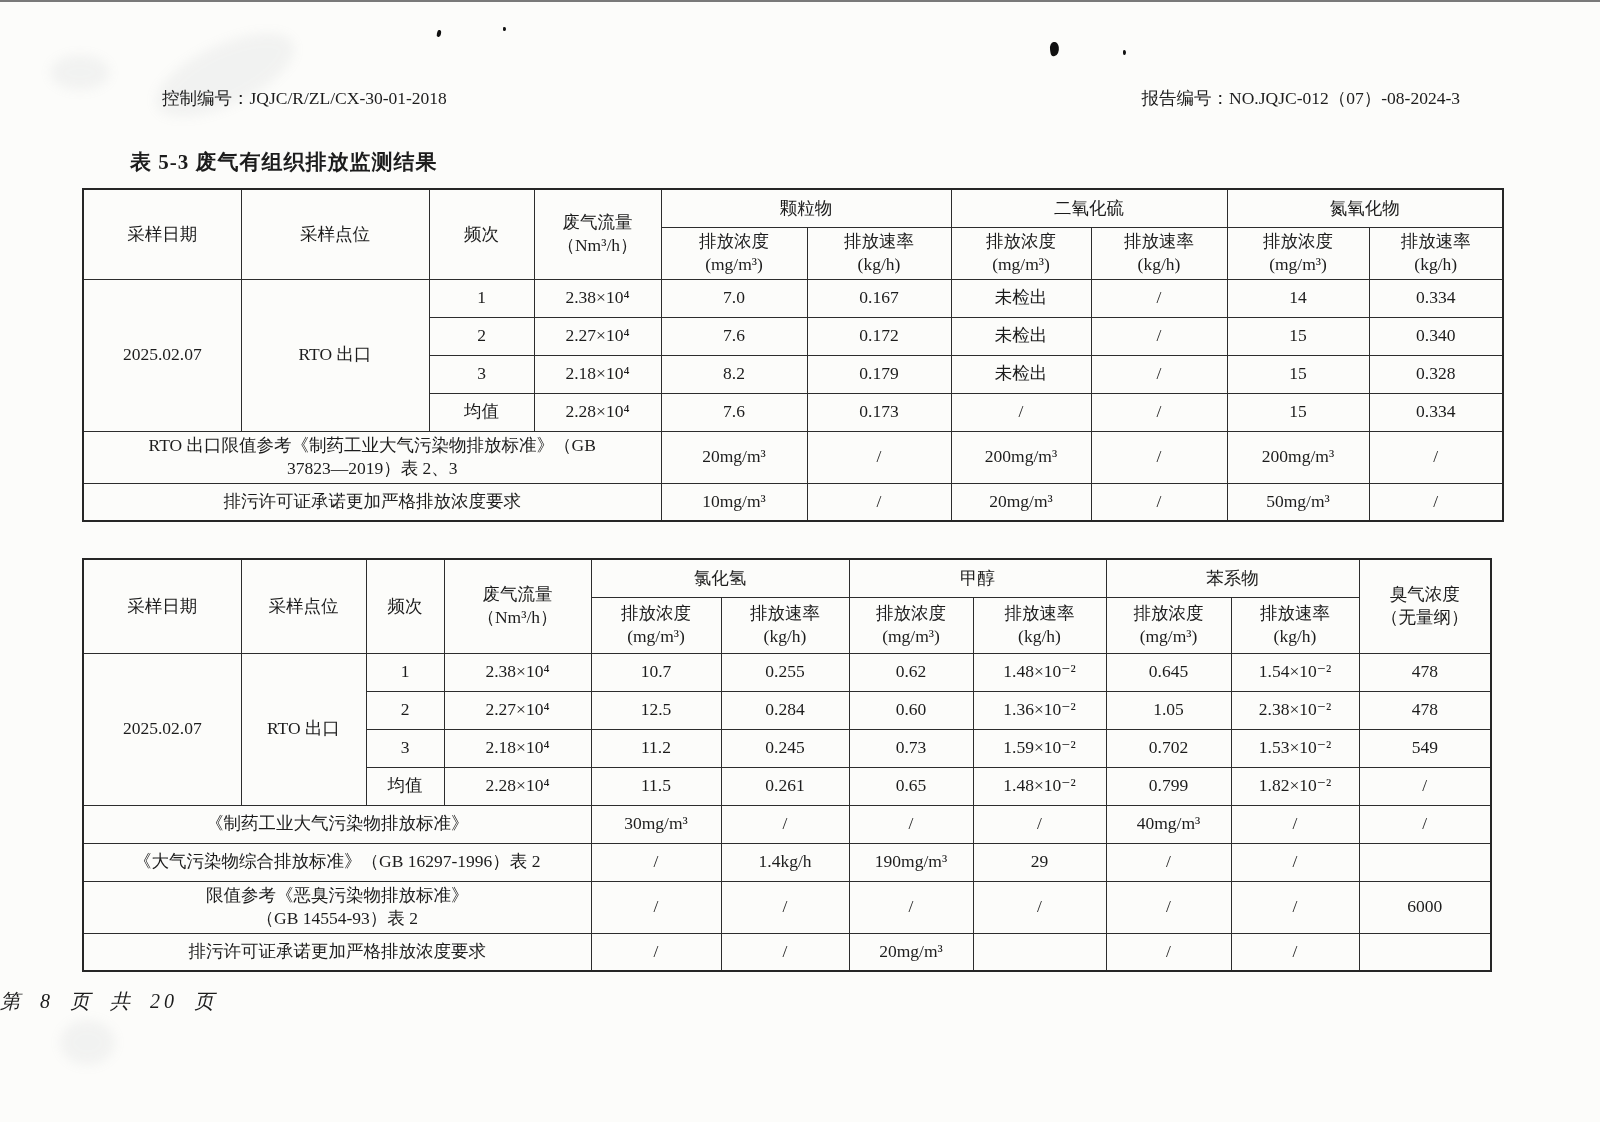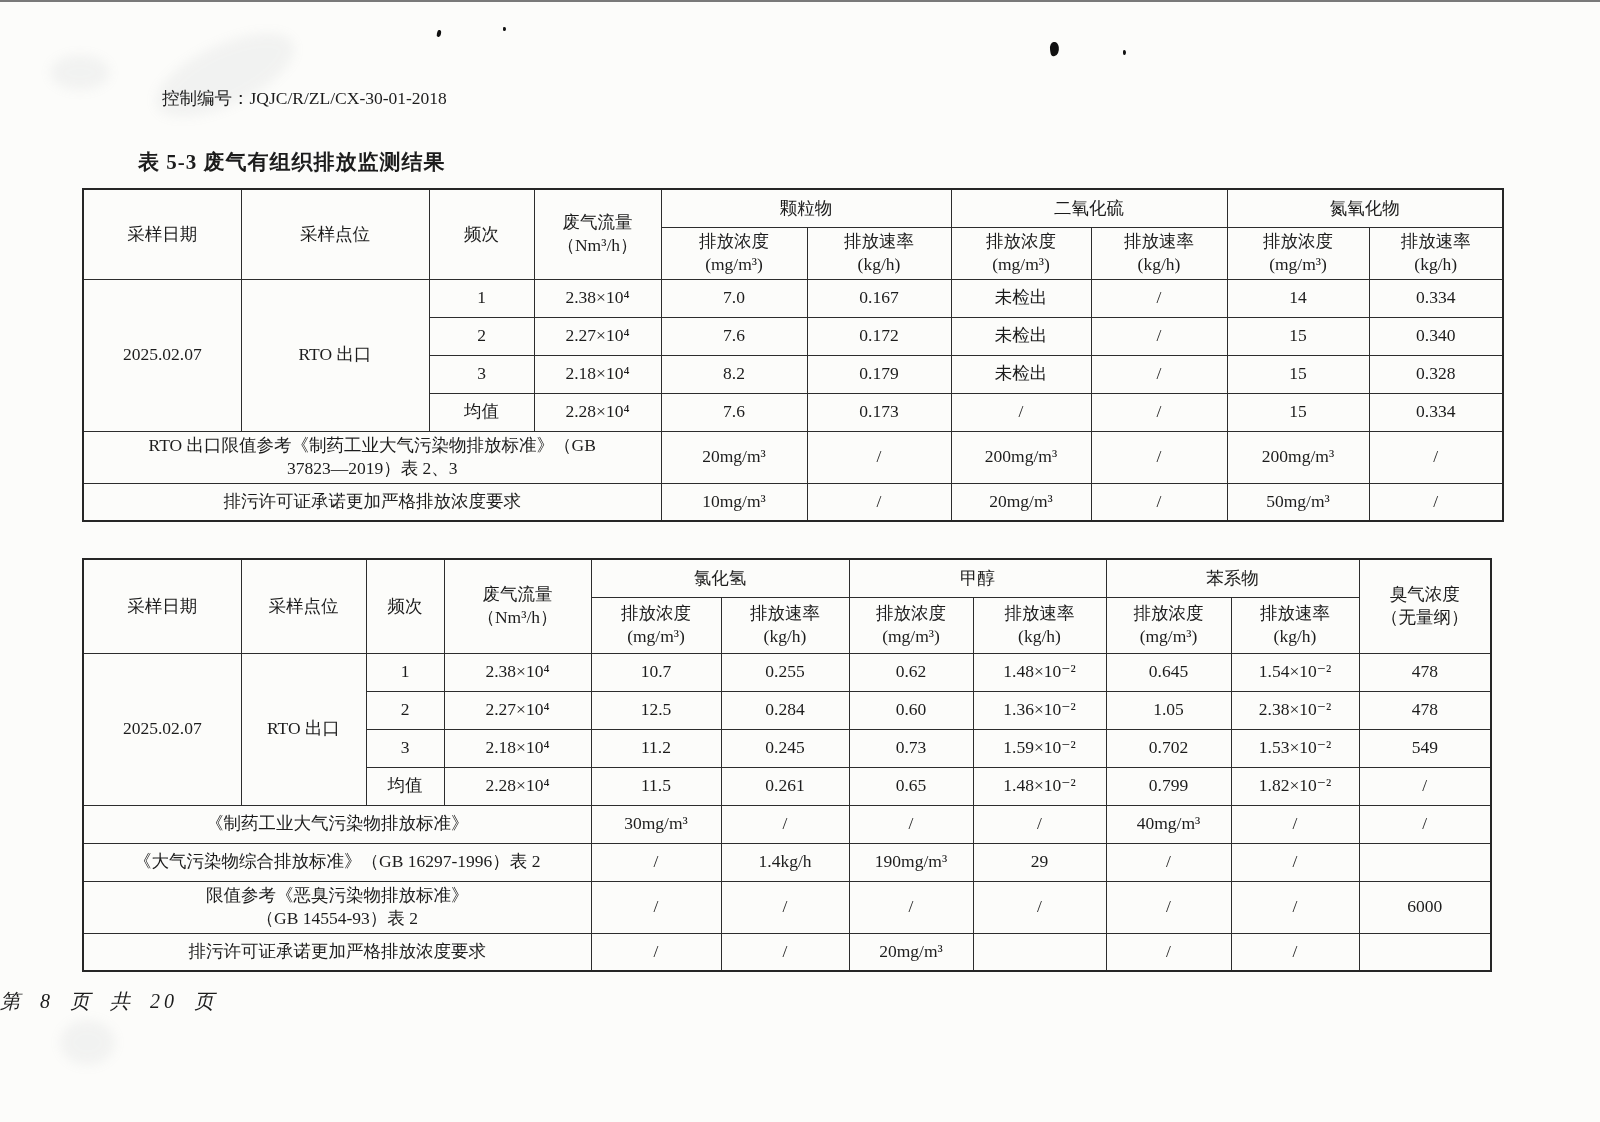--- a/index.html
+++ b/index.html
@@ -7,21 +7,21 @@
     position:relative;width:1600px;height:1122px;margin:0 auto;
     background:#fcfcfa;overflow:hidden;color:#1c1c1c;
     font-family:"Liberation Serif","DejaVu Serif",serif;
   }
   .top-edge{position:absolute;top:0;left:0;width:100%;height:2px;background:#4d4d4d;opacity:.75;}
   .meta{position:absolute;top:86px;font-size:17.5px;white-space:nowrap;}
   .meta.left{left:130px;margin-left:32px;}
   .meta.right{right:140px;}
   .doc-title{position:absolute;top:110px;left:0;width:100%;text-align:center;
     font-size:23px;font-weight:bold;letter-spacing:3px;}
-  .caption{position:absolute;left:130px;font-size:21px;font-weight:bold;letter-spacing:1px;margin-left:8px;}
+  .caption{position:absolute;left:130px;font-size:21px;font-weight:bold;letter-spacing:1px;}
   .cap53{top:148px;}
   .cap54{top:521px;}
   table{border-collapse:collapse;table-layout:fixed;position:absolute;left:82px;
     border:2px solid #262626;}
   .t53{top:188px;width:1420px;}
   .t54{top:558px;width:1408px;}
   td{border:1px solid #2d2d2d;text-align:center;vertical-align:middle;
     font-size:17.5px;line-height:1.32;padding:1px 3px;overflow:hidden;}
   tr.rh1{height:38px;}
   tr.rh2{height:52px;}
@@ -50,20 +50,21 @@
   <div class="top-edge"></div>
   <div class="smudge smg-a"></div>
   <div class="smudge smg-b"></div>
   <div class="smudge smg-c"></div>
   <div class="speck spk-a"></div>
   <div class="speck spk-b"></div>
   <div class="speck spk-c"></div>
   <div class="speck spk-d"></div>
 
   <div class="meta left">控制编号：JQJC/R/ZL/CX-30-01-2018</div>
+  <div class="meta right">报告编号：NO.JQJC-012（07）-08-2024-3</div>
 
   <div class="caption cap53">表 5-3 废气有组织排放监测结果</div>
 
   <table class="t53">
     <colgroup>
       <col style="width:158px">
         <col style="width:188px">
         <col style="width:105px">
         <col style="width:127px">
       <col style="width:146px">

